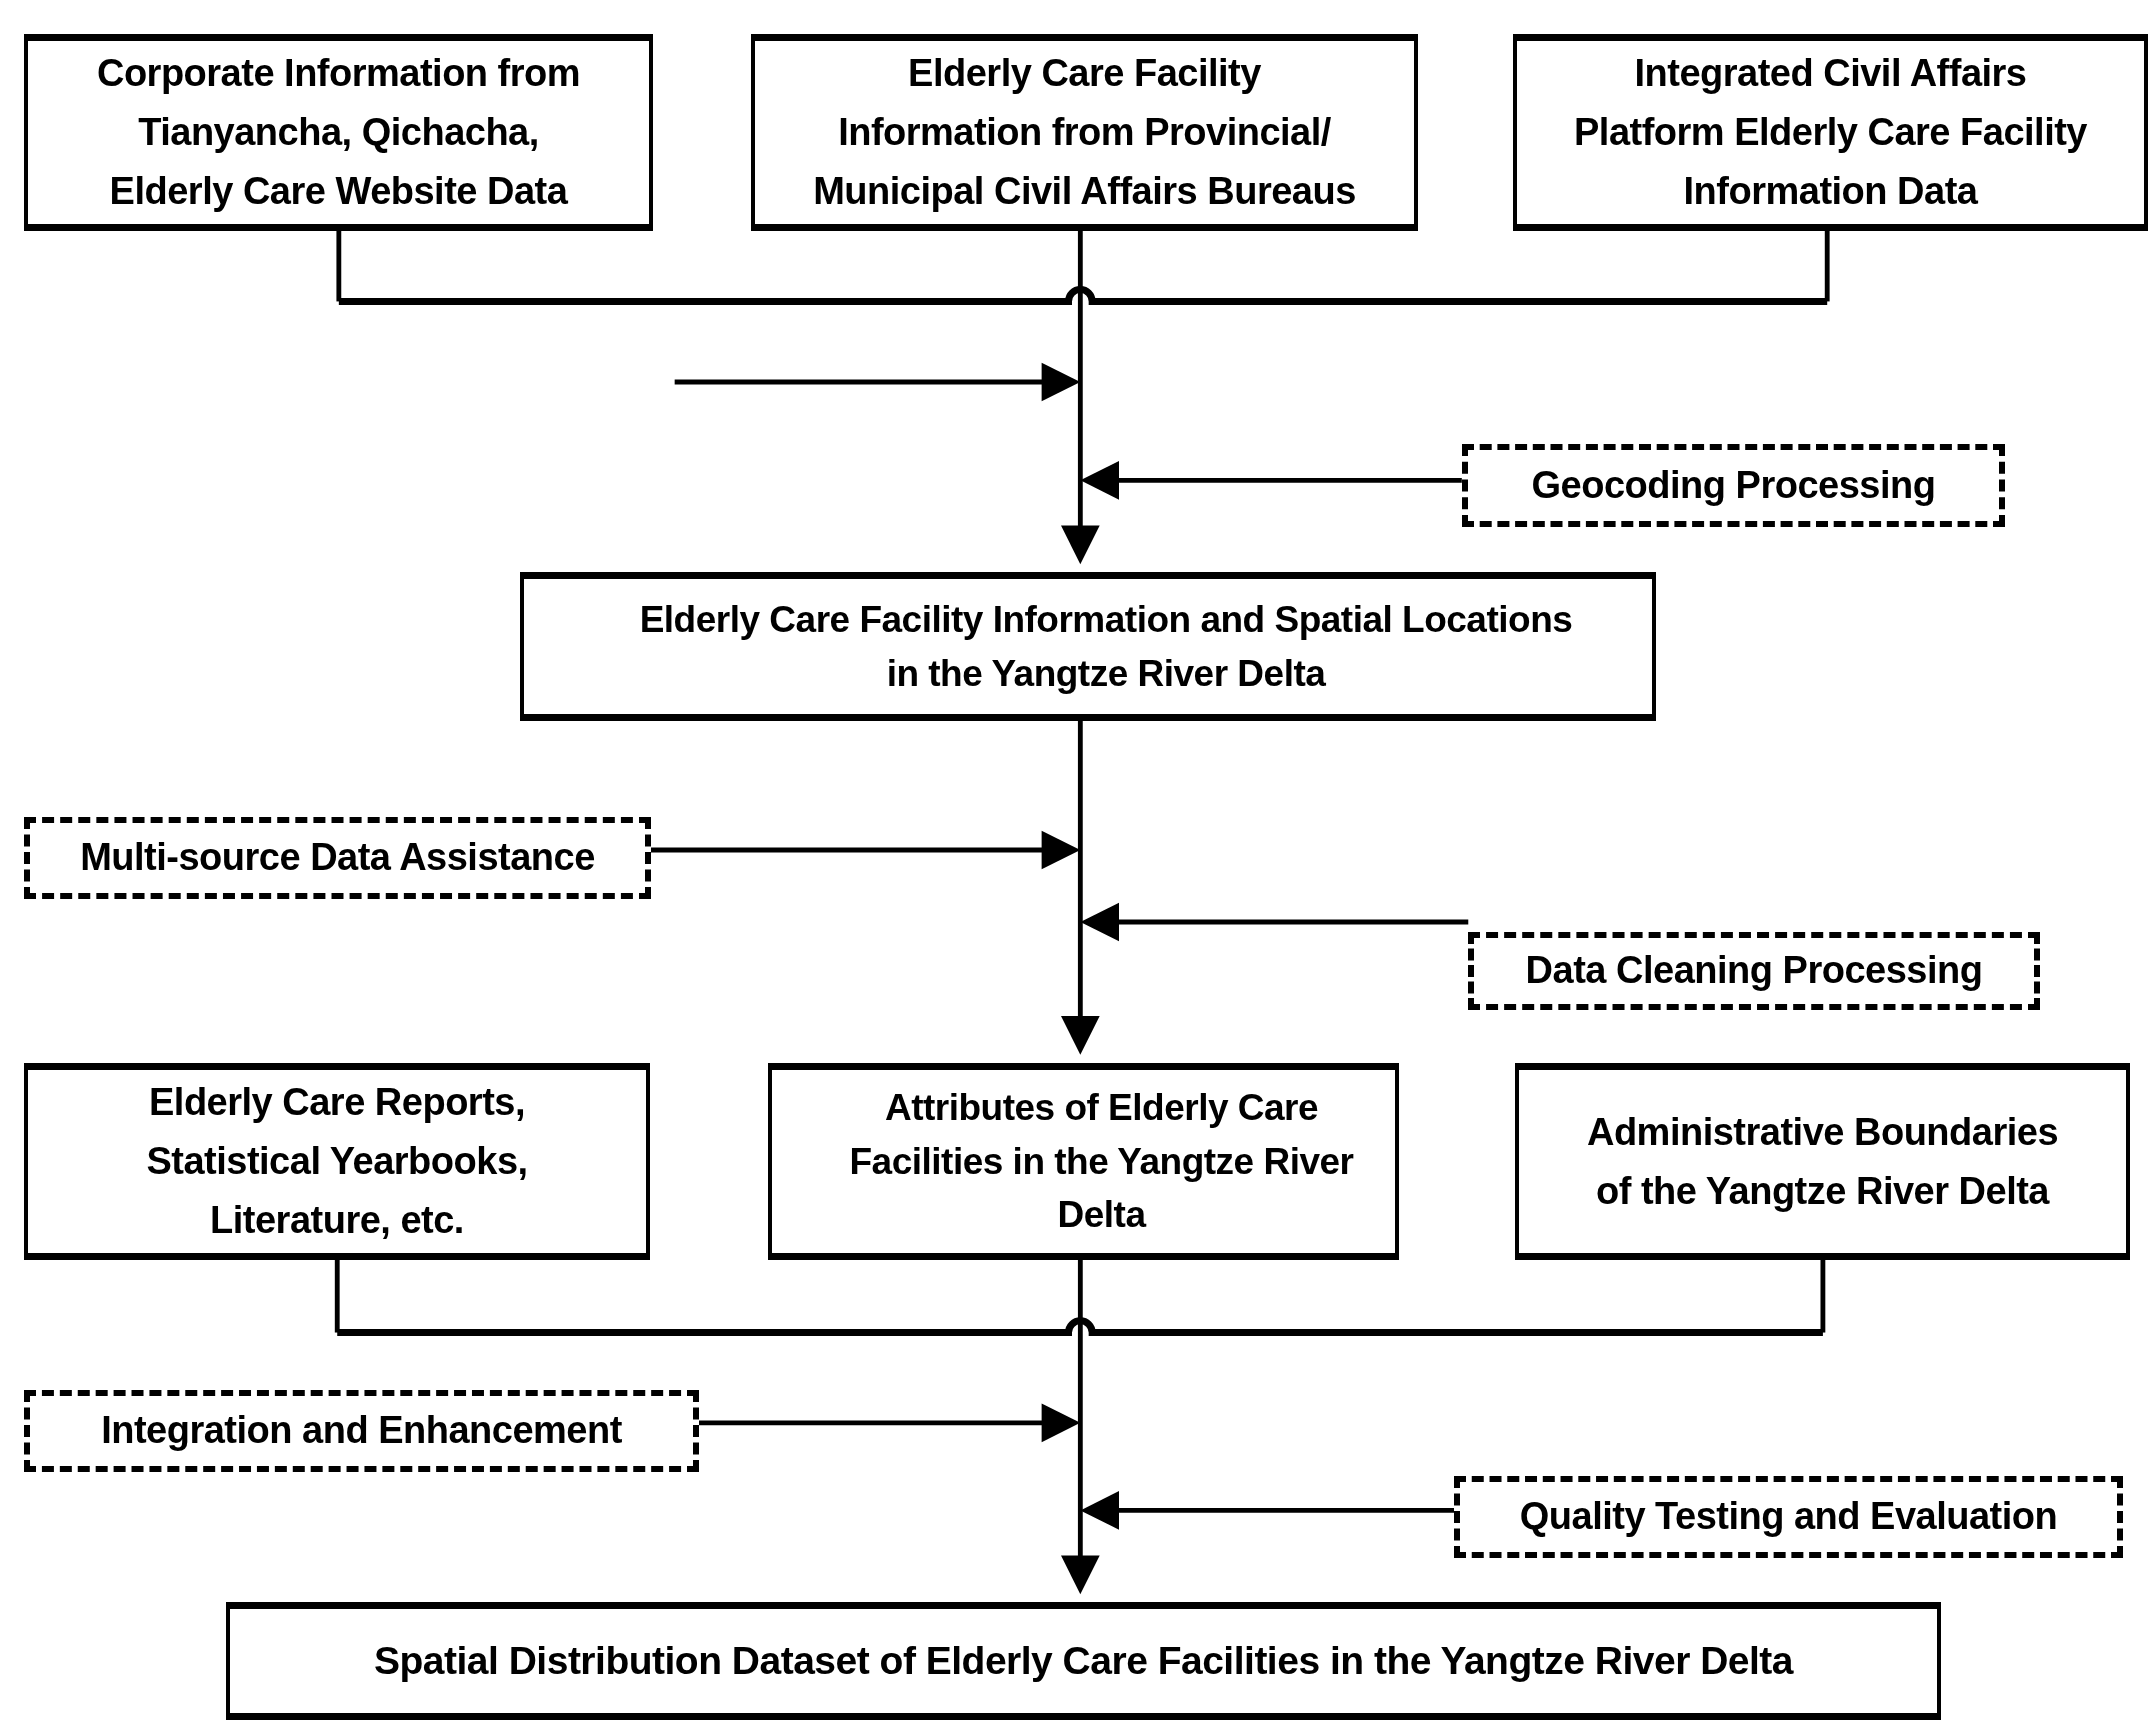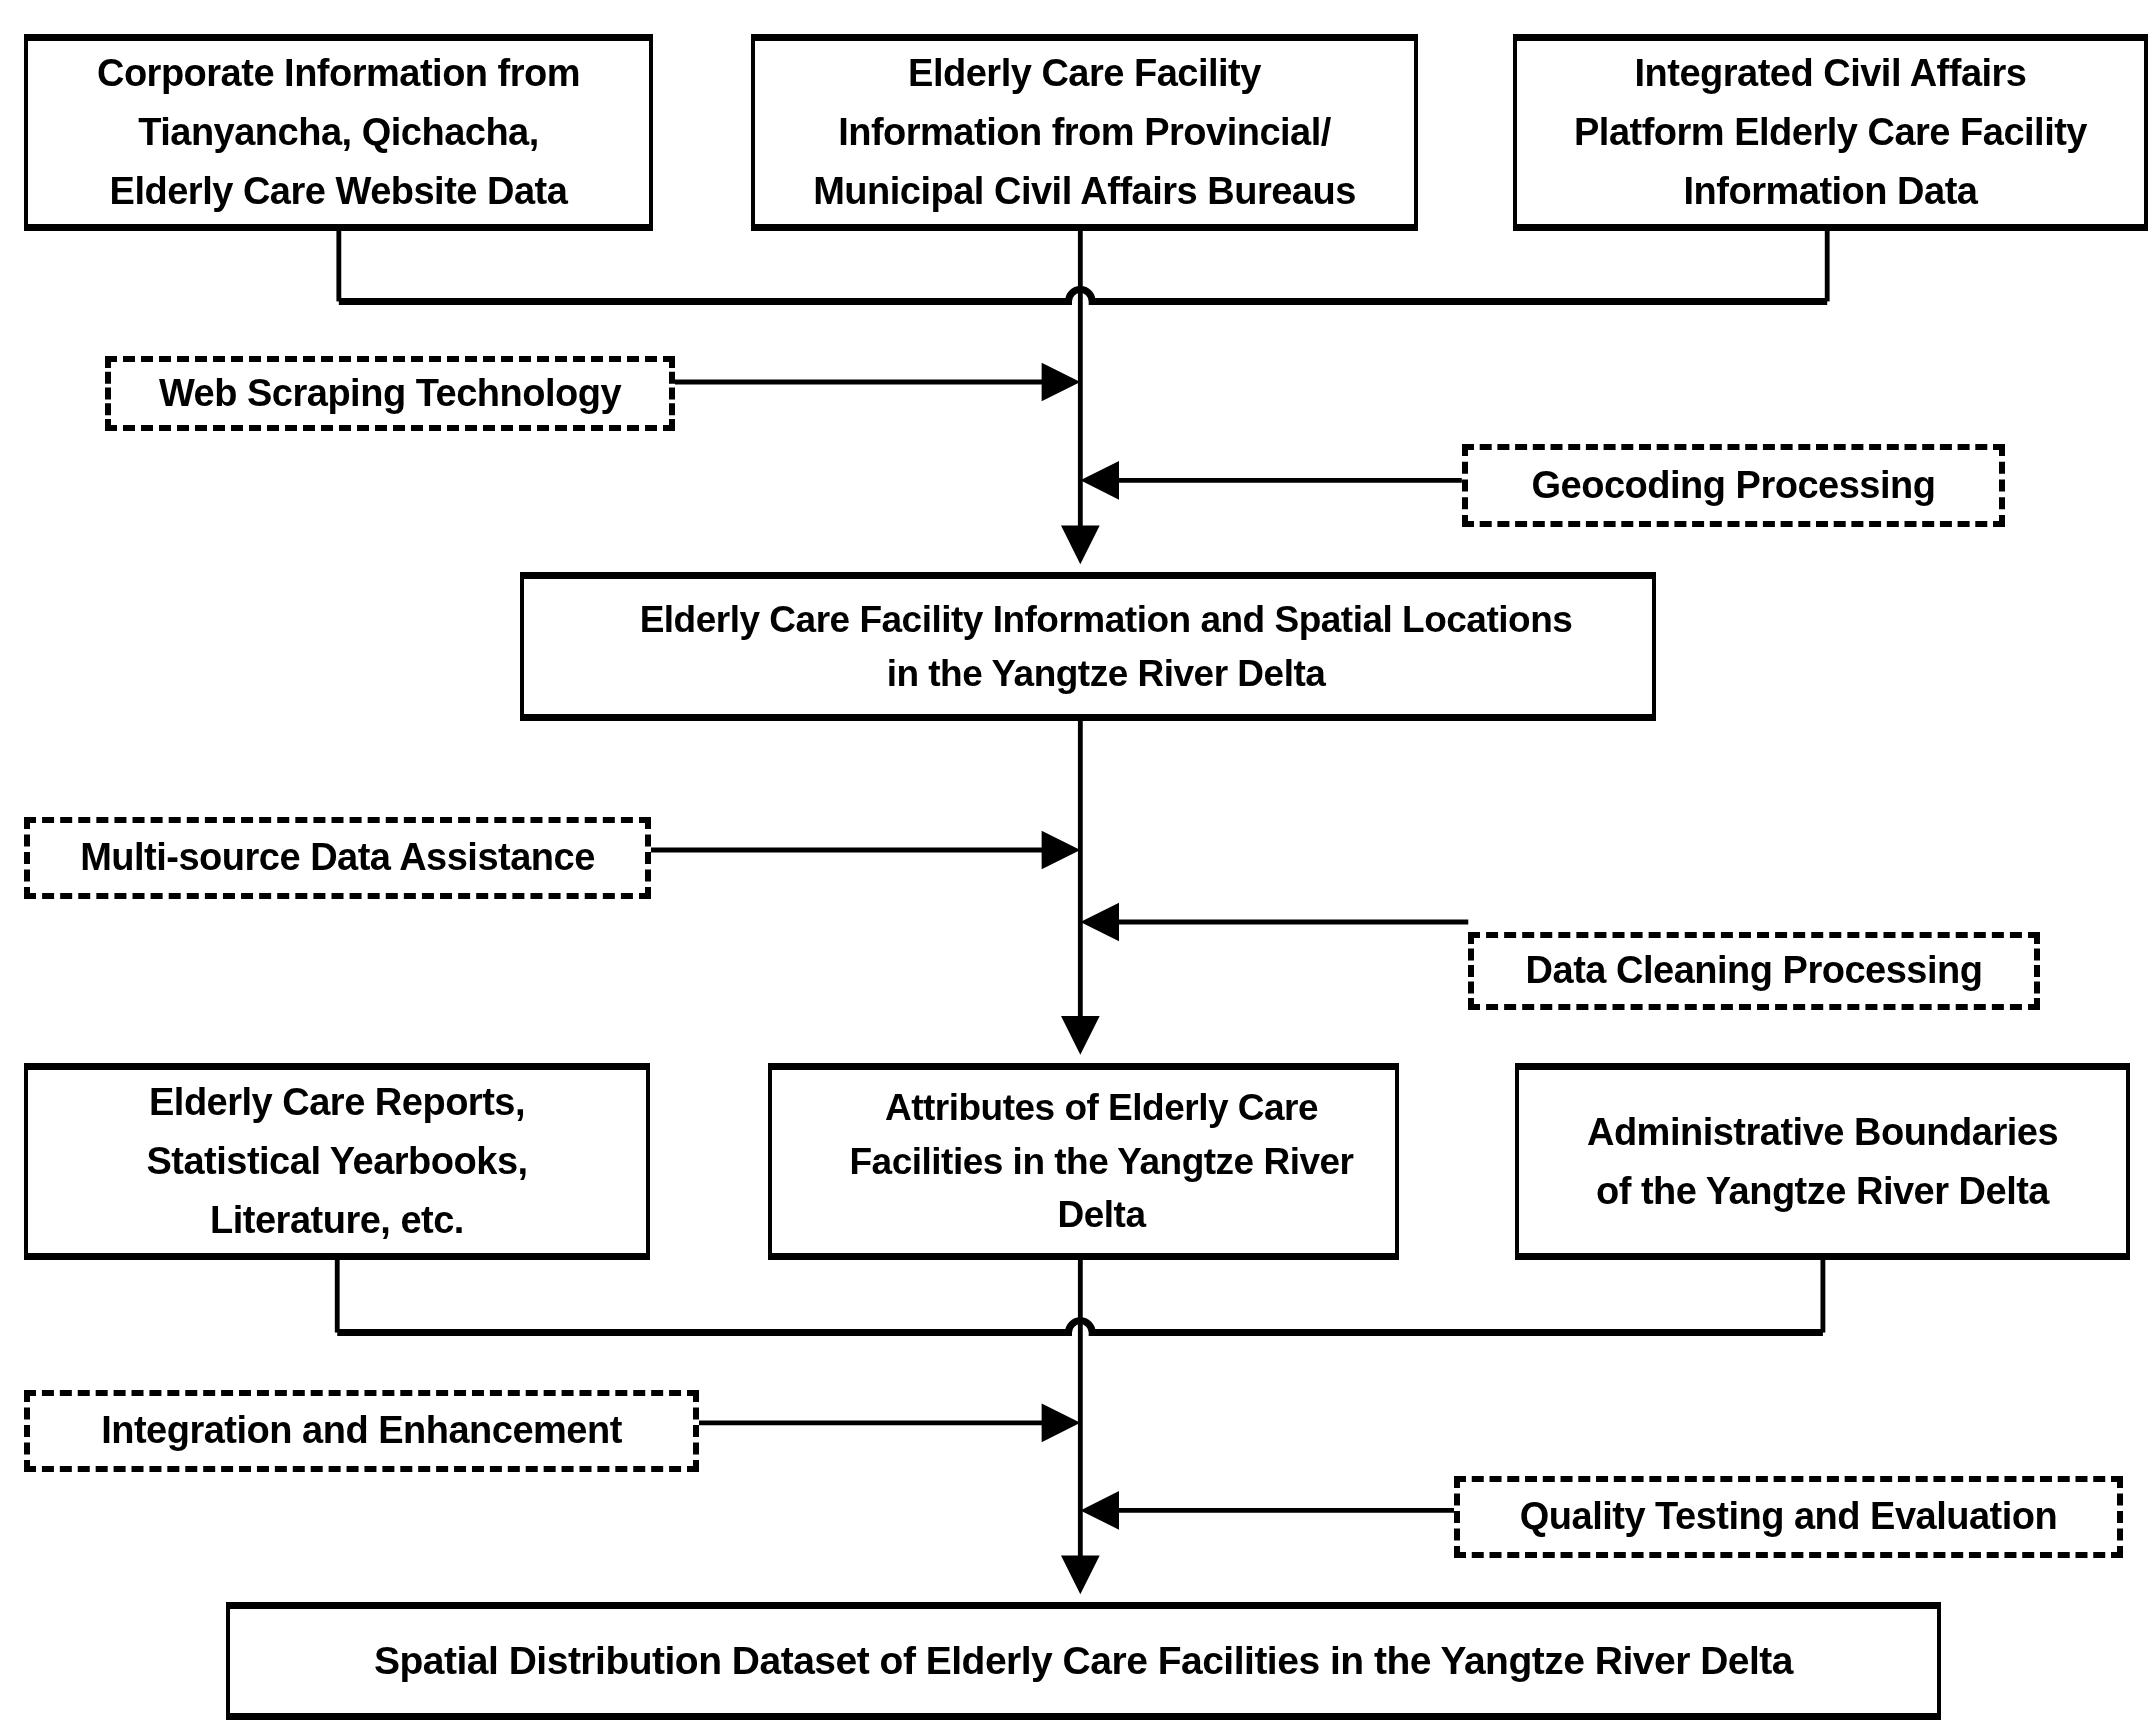--- a/index.html
+++ b/index.html
@@ -109,23 +109,20 @@
     <span class="lbl">Elderly Care Facility
 Information from Provincial/
 Municipal Civil Affairs Bureaus</span>
   </div>
   <div class="node solid" style="left:1513px;top:26px;width:635px;height:197px;">
     <span class="lbl">Integrated Civil Affairs
 Platform Elderly Care Facility
 Information Data</span>
   </div>
 
-  <div class="node dashed" style="left:105px;top:348px;width:570px;height:75px;">
-    <span class="lbl">Web Scraping Technology</span>
-  </div>
   <div class="node dashed" style="left:1462px;top:436px;width:543px;height:83px;">
     <span class="lbl">Geocoding Processing</span>
   </div>
 
   <div class="node solid wide" style="left:520px;top:564px;width:1136px;height:149px;">
     <span class="lbl">Elderly Care Facility Information and Spatial Locations
 in the Yangtze River Delta</span>
   </div>
 
   <div class="node dashed" style="left:24px;top:809px;width:627px;height:82px;">

